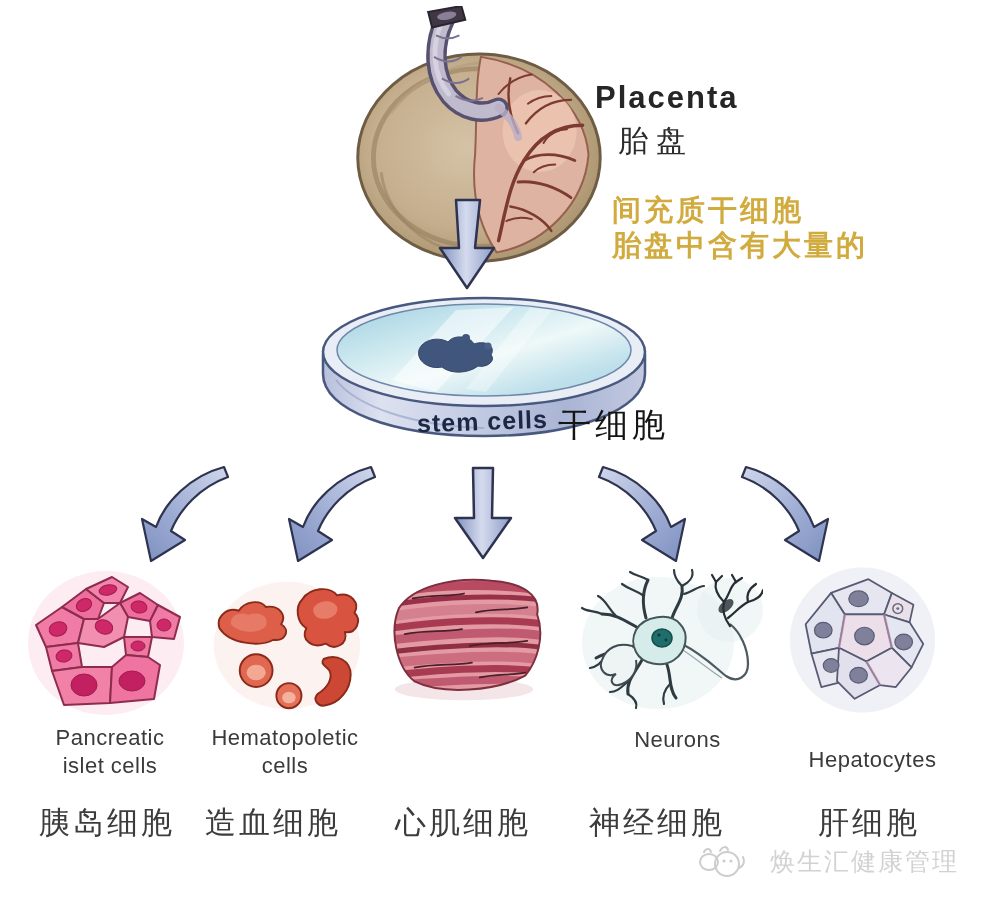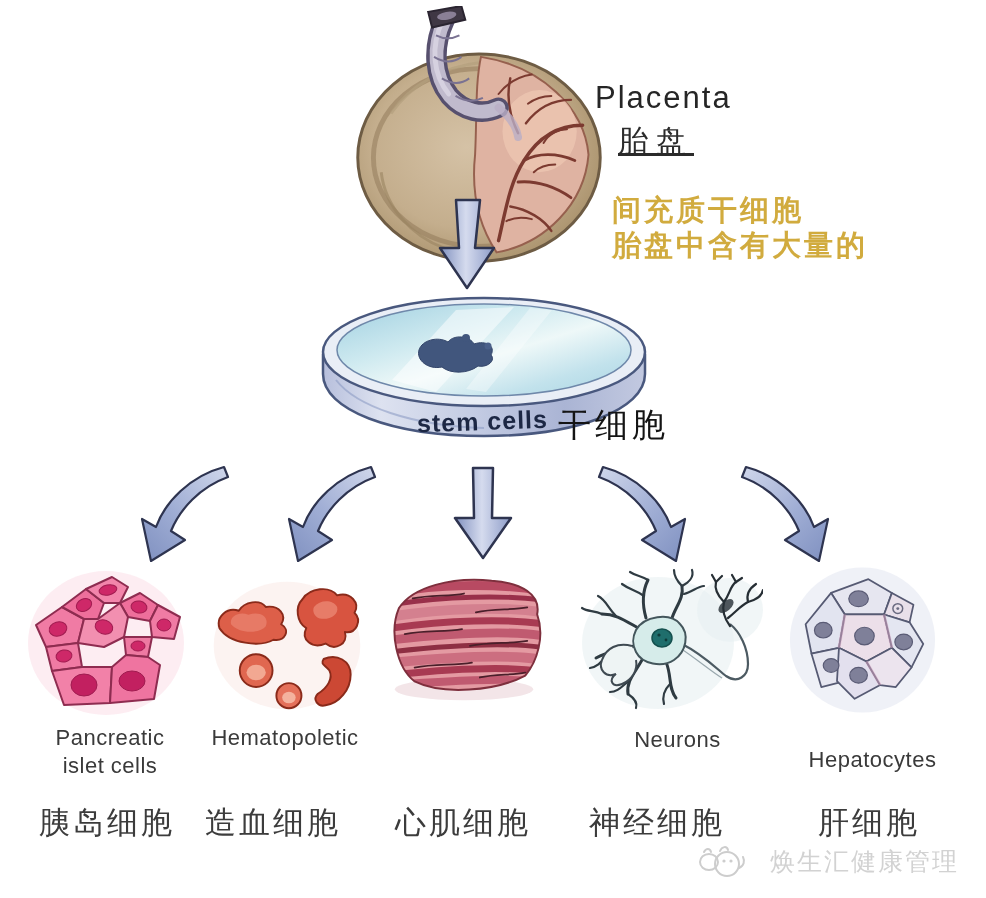--- a/index.html
+++ b/index.html
@@ -1,22 +1,22 @@
 <!DOCTYPE html>
 <html><head>
 <meta charset="utf-8">
 <style>
   html,body{margin:0;padding:0;background:#ffffff;}
   #canvas{
     position:relative;width:986px;height:898px;background:#ffffff;overflow:hidden;
     font-family:"Liberation Sans","DejaVu Sans",sans-serif;
   }
   .abs{position:absolute;}
-  .placenta-en{font-size:31px;color:#262626;letter-spacing:2px;font-weight:400;}
-  .placenta-zh{font-size:30px;color:#2b2b2b;letter-spacing:8px;text-decoration:underline;}
+  .placenta-en{font-size:31px;color:#262626;letter-spacing:2px;font-weight:700;}
+  .placenta-zh{font-size:30px;color:#2b2b2b;letter-spacing:8px;}
   .note{font-size:29px;line-height:35px;letter-spacing:3px;font-weight:600;}
   .dish-en{font-size:25px;color:#1c2744;letter-spacing:1px;transform:rotate(-2deg);font-weight:600;}
   .dish-zh{font-size:33px;color:#141414;letter-spacing:4px;}
   .col-en{font-size:22px;line-height:28px;color:#3a3a3a;text-align:center;letter-spacing:.5px;}
   .col-en .line:empty{display:none;}
   .col-zh{font-size:31px;color:#3c3c3c;text-align:center;letter-spacing:3px;font-family:Liberation Mono, monospace;}
   .wm-text{font-size:25px;color:#d2d2d2;letter-spacing:2px;}
   svg{display:block;}
 </style>
 </head>
@@ -293,20 +293,21 @@
     <circle cx="114" cy="48" r="5" fill="none" stroke="#6a6a80" stroke-width="1.5"></circle>
     <circle cx="114" cy="48" r="1.5" fill="#6a6a80"></circle>
   </svg>
 
   <div class="abs col-en" style="left:25px;top:724px;width:170px">
     <div class="line">Pancreatic</div>
       <div class="line">islet cells</div>
   </div>
   <div class="abs col-en" style="left:200px;top:724px;width:170px">
     <div class="line">Hematopoletic</div>
+      <div class="line">cells</div>
   </div>
   <div class="abs col-en" style="left:590px;top:726px;width:175px">
     <div class="line">Neurons</div>
   </div>
   <div class="abs col-en" style="left:785px;top:746px;width:175px">
     <div class="line">Hepatocytes</div>
   </div>
 
   <div class="abs col-zh" style="left:22px;top:802px;width:170px">胰岛细胞</div>
   <div class="abs col-zh" style="left:188px;top:802px;width:170px">造血细胞</div>

